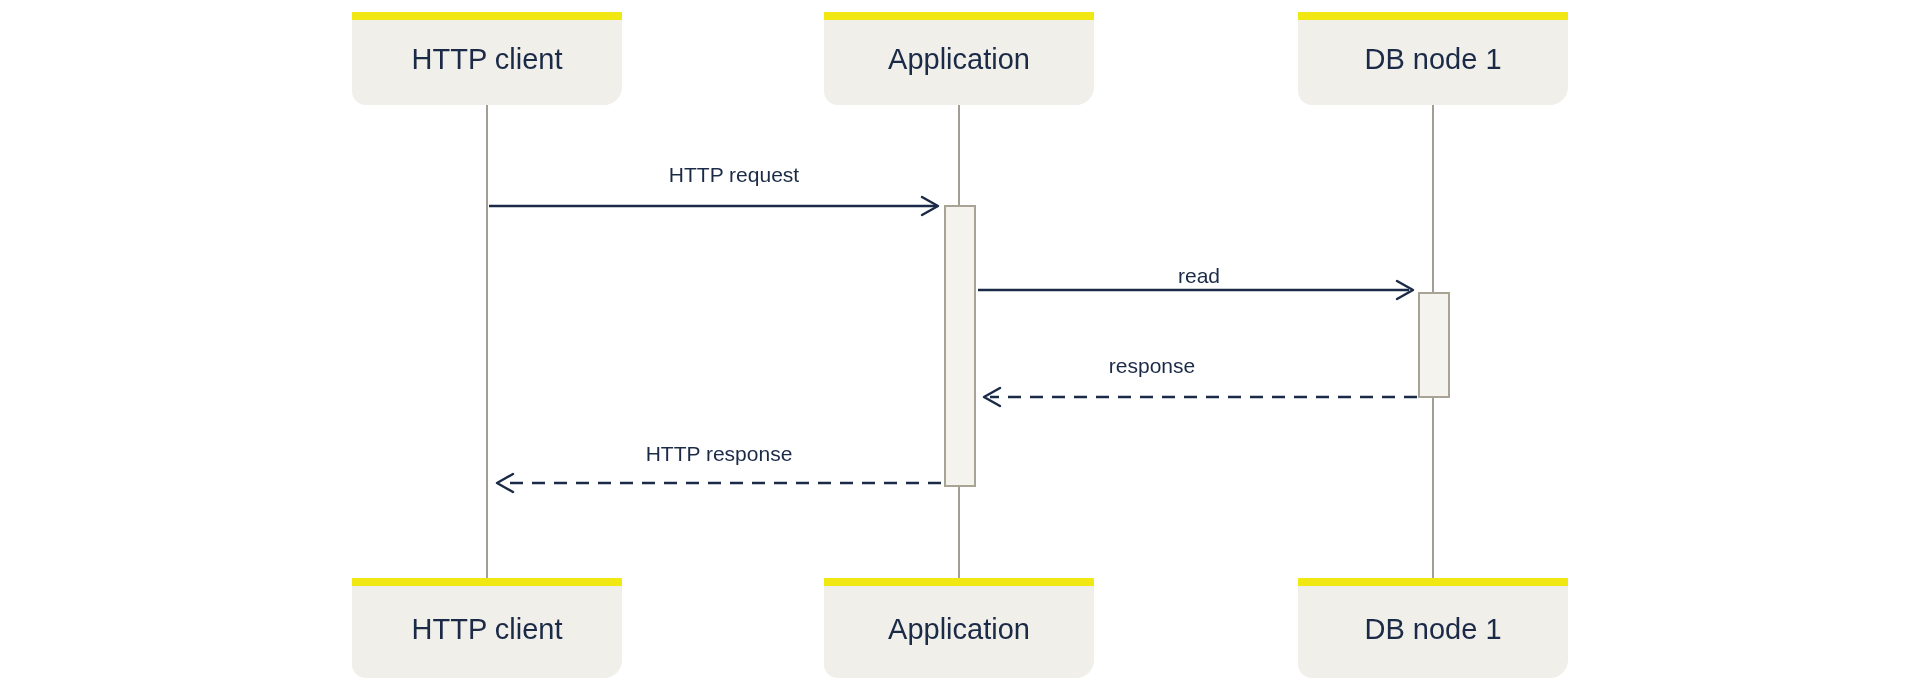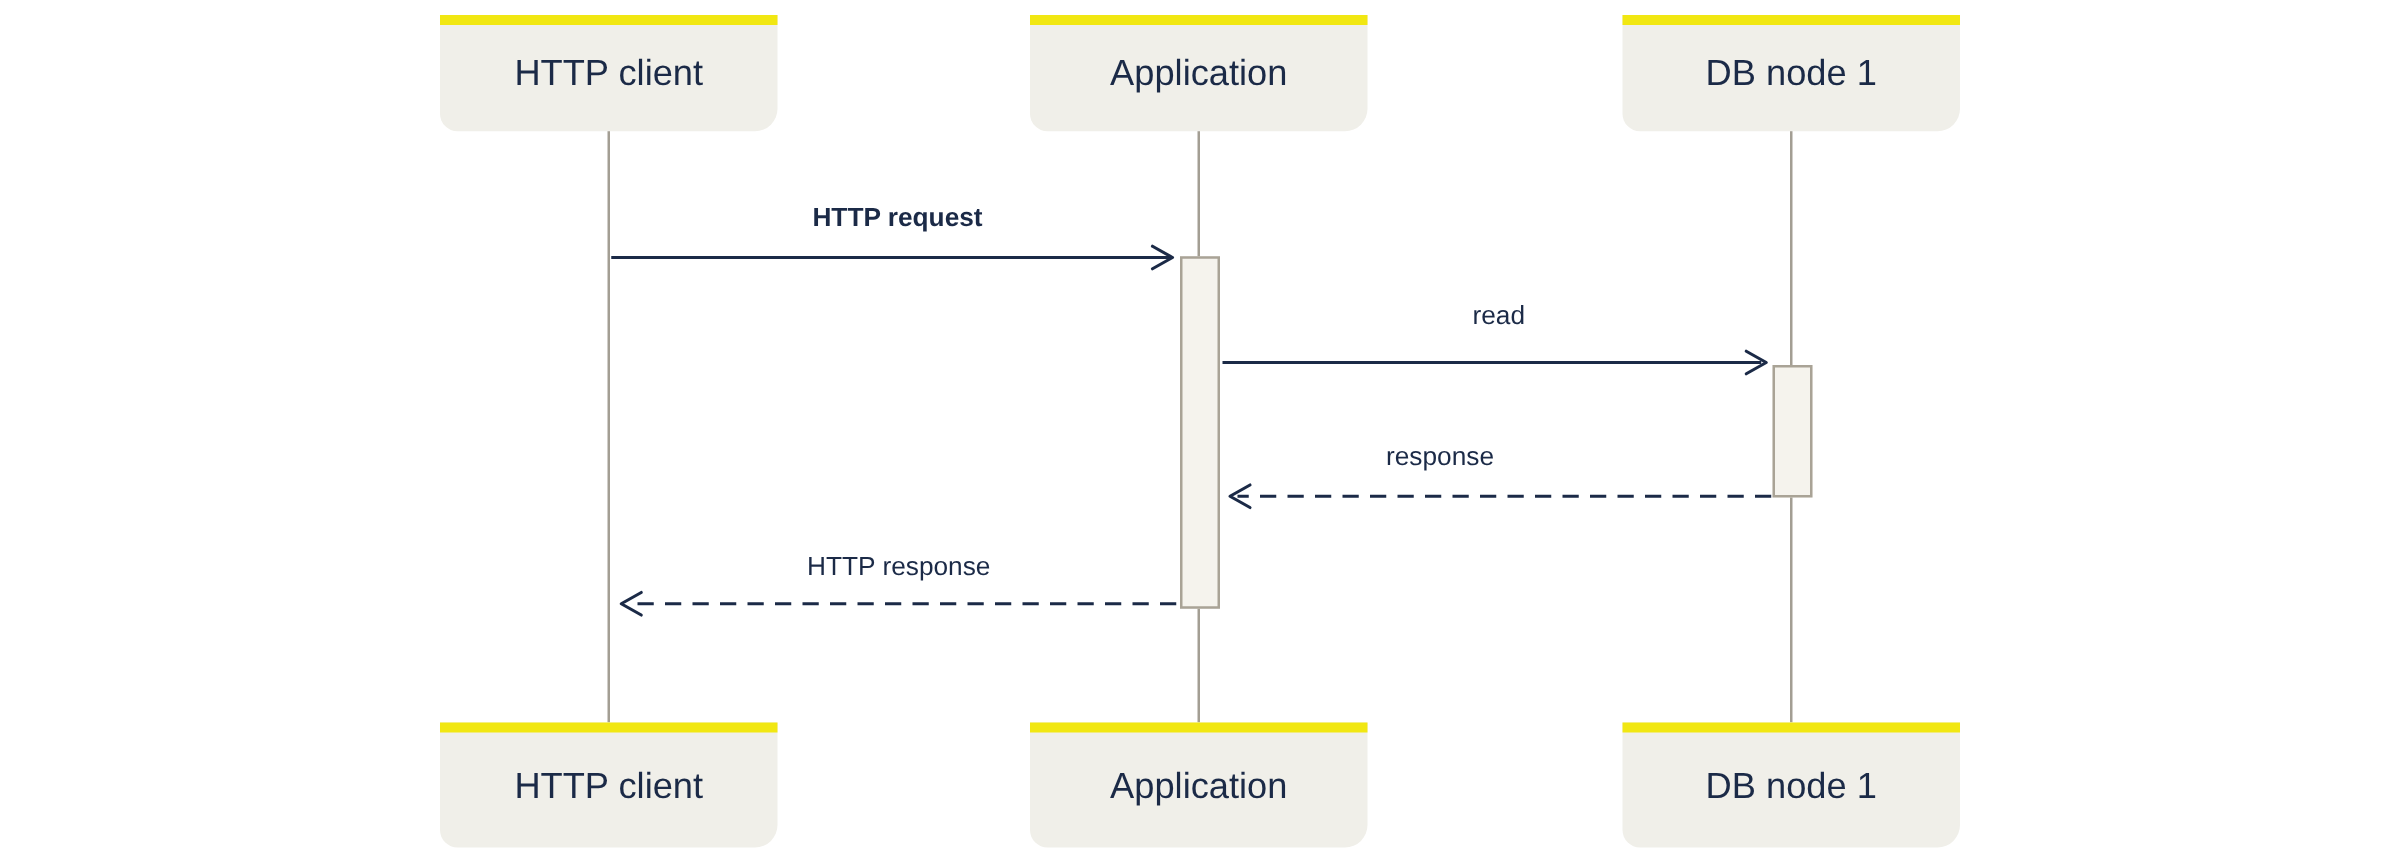--- a/index.html
+++ b/index.html
@@ -110,22 +110,22 @@
     <g>
       <path class="arrow-line dashed" d="M1417 397 H 990"></path>
       <polyline class="arrow-head" points="1000,388 984,397 1000,406"></polyline>
     </g>
     <g>
       <path class="arrow-line dashed" d="M941 483 H 504"></path>
       <polyline class="arrow-head" points="513,474 497,483 513,492"></polyline>
     </g>
   </svg>
 
-  <div class="msg-label" style="left:718px;  top:162px;font-weight:bold;">HTTP request</div>
-  <div class="msg-label" style="left:1199px; top:240px;">read</div>
+  <div class="msg-label" style="left:734px;  top:162px;">HTTP request</div>
+  <div class="msg-label" style="left:1199px; top:263px;">read</div>
   <div class="msg-label" style="left:1152px; top:353px;">response</div>
   <div class="msg-label" style="left:719px;  top:441px;">HTTP response</div>
 
   <div class="actor-box top" style="left:352px;">
     <div class="accent-bar"></div>
     <div class="actor-label">HTTP client</div>
   </div>
   <div class="actor-box top" style="left:824px;">
     <div class="accent-bar"></div>
     <div class="actor-label">Application</div>

